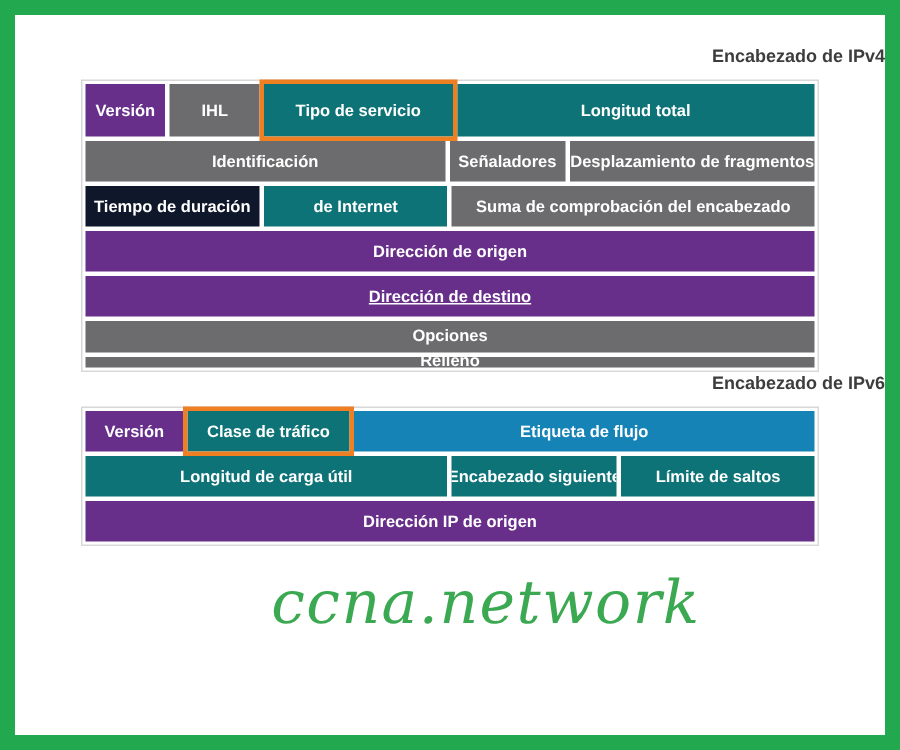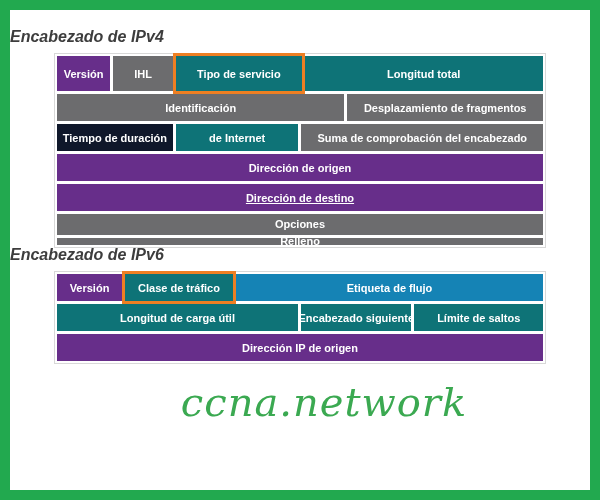--- a/index.html
+++ b/index.html
@@ -4,23 +4,22 @@
 <style>
   html,body { margin:0; padding:0; background:#fff; }
   .frame {
     width:600px; height:500px; box-sizing:border-box;
     border:10px solid var(--frame, #22A94F);
     background:#fff;
     font-family:"Liberation Sans", sans-serif;
     overflow:hidden;
   }
   .section-title {
-    text-align:left; font-weight:bold; font-size:16px; line-height:14px;
+    text-align:right; font-weight:bold; font-size:12px; line-height:14px;
     color:var(--title-text, #3D3D3D);
-    font-style:italic;
   }
   .title-ipv4 { margin-top:20px; }
   .title-ipv6 { }
   .panel {
     width:492px; margin:9px auto 0; box-sizing:border-box;
     border:1px solid #d8d8d8; padding:2px;
     display:flex; flex-direction:column; gap:3px;
     background:#fff;
   }
   .row { display:flex; gap:3px; height:27px; }
@@ -50,20 +49,21 @@
 
   <div class="panel panel-ipv4">
       <div class="row">
         <div class="cell" style="flex: 53 1 0px; background: rgb(103, 46, 138);">Versión</div>
         <div class="cell" style="flex: 60 1 0px; background: rgb(108, 108, 110);">IHL</div>
         <div class="cell highlight" style="flex: 125 1 0px; background: rgb(14, 115, 119);">Tipo de servicio</div>
         <div class="cell" style="flex: 238 1 0px; background: rgb(14, 115, 119);">Longitud total</div>
       </div>
       <div class="row">
         <div class="cell" style="flex: 238 1 0px; background: rgb(108, 108, 110);">Identificación</div>
+        <div class="cell" style="flex: 77 1 0px; background: rgb(108, 108, 110);">Señaladores</div>
         <div class="cell" style="flex: 162 1 0px; background: rgb(108, 108, 110);">Desplazamiento de fragmentos</div>
       </div>
       <div class="row">
         <div class="cell" style="flex: 115 1 0px; background: #0f172a;">Tiempo de duración</div>
         <div class="cell" style="flex: 122 1 0px; background: rgb(14, 115, 119);">de Internet</div>
         <div class="cell" style="flex: 240 1 0px; background: rgb(108, 108, 110);">Suma de comprobación del encabezado</div>
       </div>
       <div class="row">
         <div class="cell" style="flex: 484 1 0px; background: rgb(103, 46, 138);">Dirección de origen</div>
       </div>

